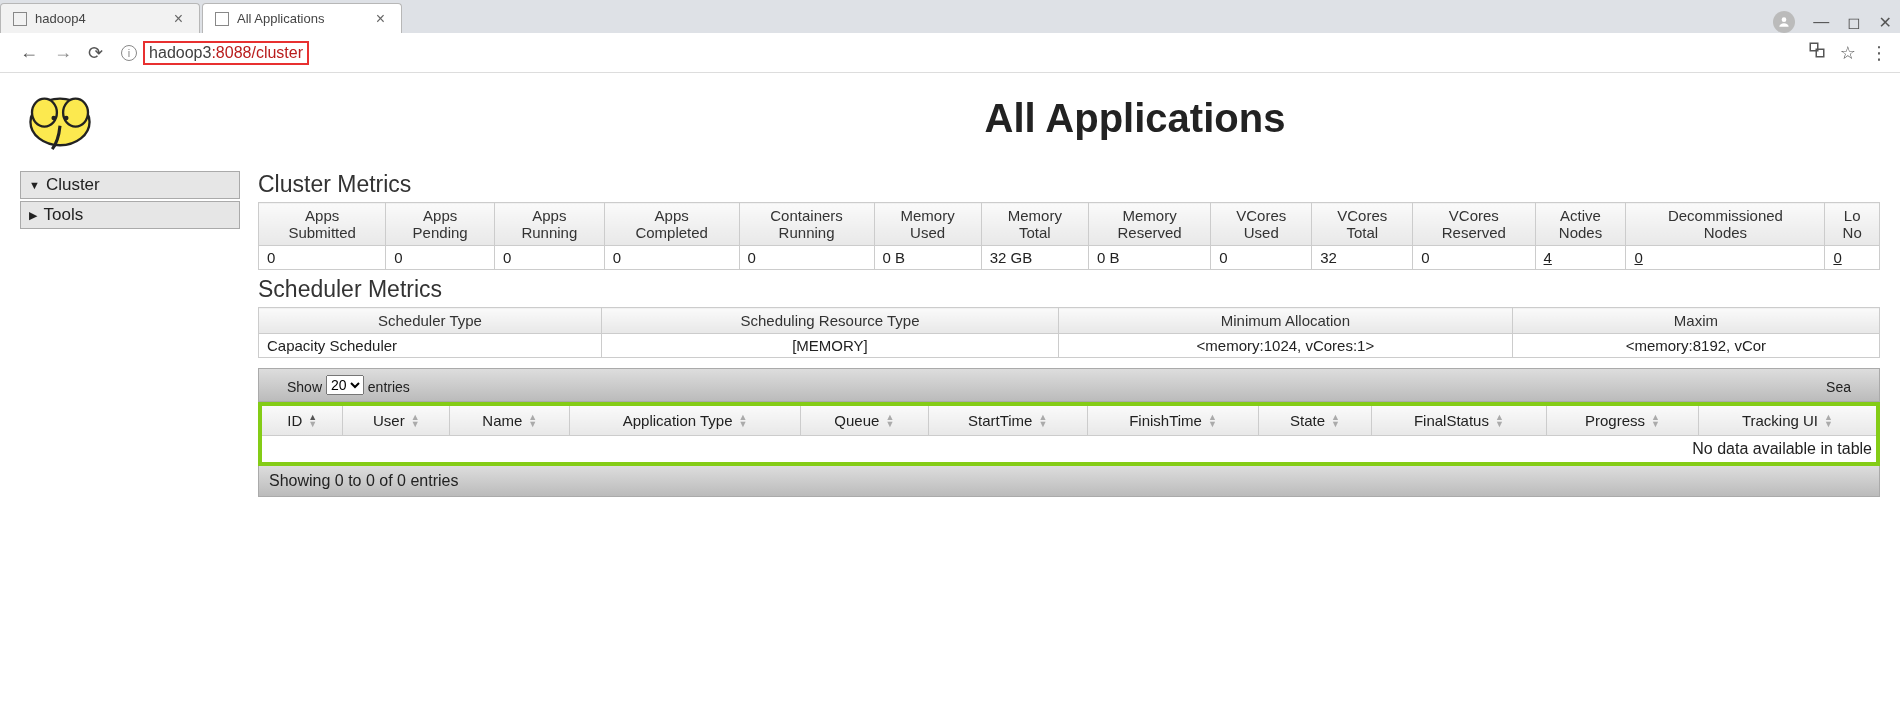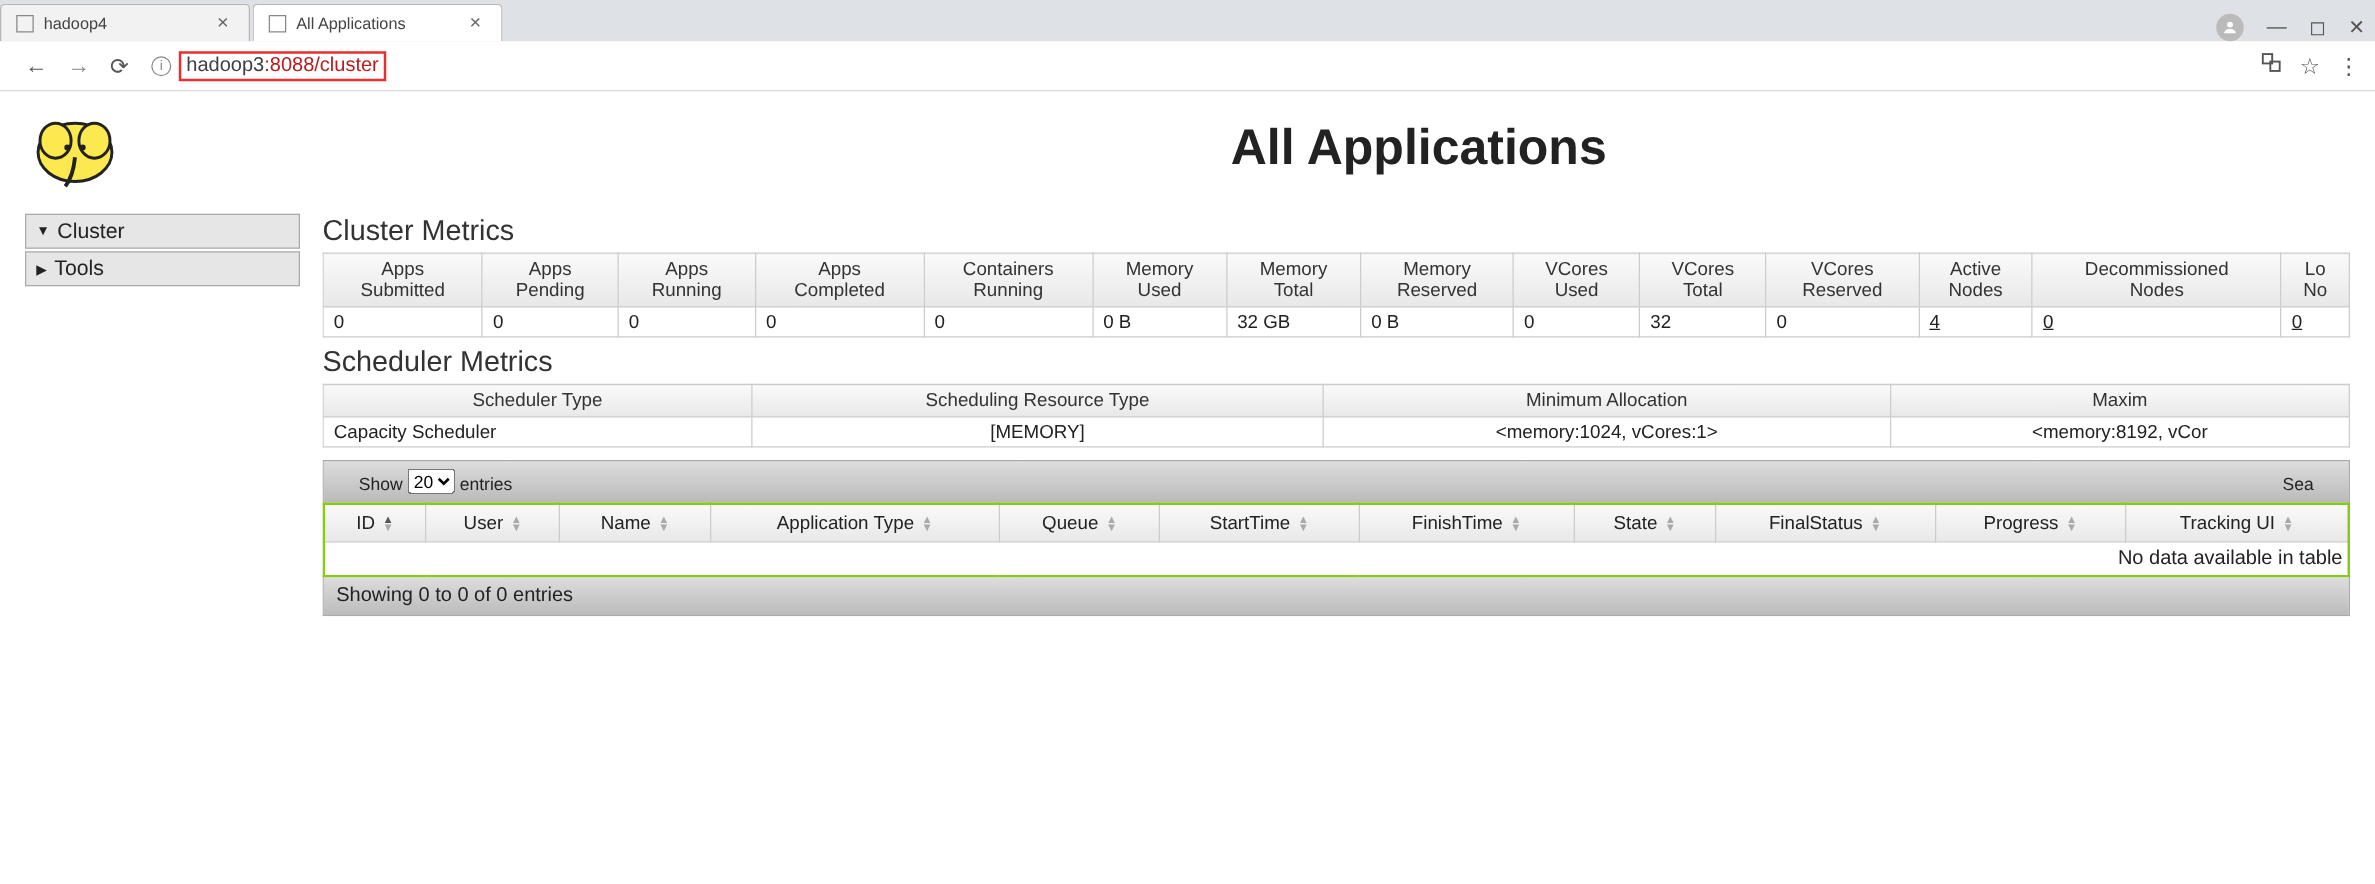--- a/index.html
+++ b/index.html
@@ -50,21 +50,21 @@
 
 .metrics-table { width: 100%; border-collapse: collapse; border: 1px solid #ccc; }
 .metrics-table th { background: linear-gradient(#fafafa, #e8e8e8); border: 1px solid #ccc; padding: 4px 8px; font-weight: normal; font-size: 15px; text-align: center; white-space: nowrap; color: #333; }
 .metrics-table td { border: 1px solid #ccc; padding: 3px 8px; font-size: 15px; }
 .link-cell { text-decoration: underline; cursor: pointer; }
 
 .dt-bar { background: linear-gradient(#ddd, #bbb); padding: 6px 28px; display: flex; align-items: flex-end; border: 1px solid #aaa; margin-top: 10px; }
 .dt-bar select { font-size: 14px; }
 .dt-search { margin-left: auto; }
 
-.apps-table { width: 100%; border-collapse: collapse; border: 2px solid #84cc16; padding-left: 43px; }
+.apps-table { width: 100%; border-collapse: collapse; border: 4px solid #84cc16; padding-left: 43px; }
 .apps-table th { background: linear-gradient(#fafafa, #e8e8e8); border: 1px solid #ccc; padding: 6px 10px; font-weight: normal; font-size: 15px; white-space: nowrap; }
 .th-inner { display: flex; align-items: center; justify-content: center; gap: 6px; }
 .sort-arrows { font-size: 9px; color: #aaa; line-height: 7px; display: flex; flex-direction: column; }
 .sort-arrows.asc .up { color: #555; }
 .no-data { text-align: right; padding: 4px; font-size: 16px; }
 .dt-footer { background: linear-gradient(#ddd, #bbb); padding: 6px 10px; border: 1px solid #aaa; border-top: none; font-size: 16px; }
 </style>
 </head>
 <body>
 

